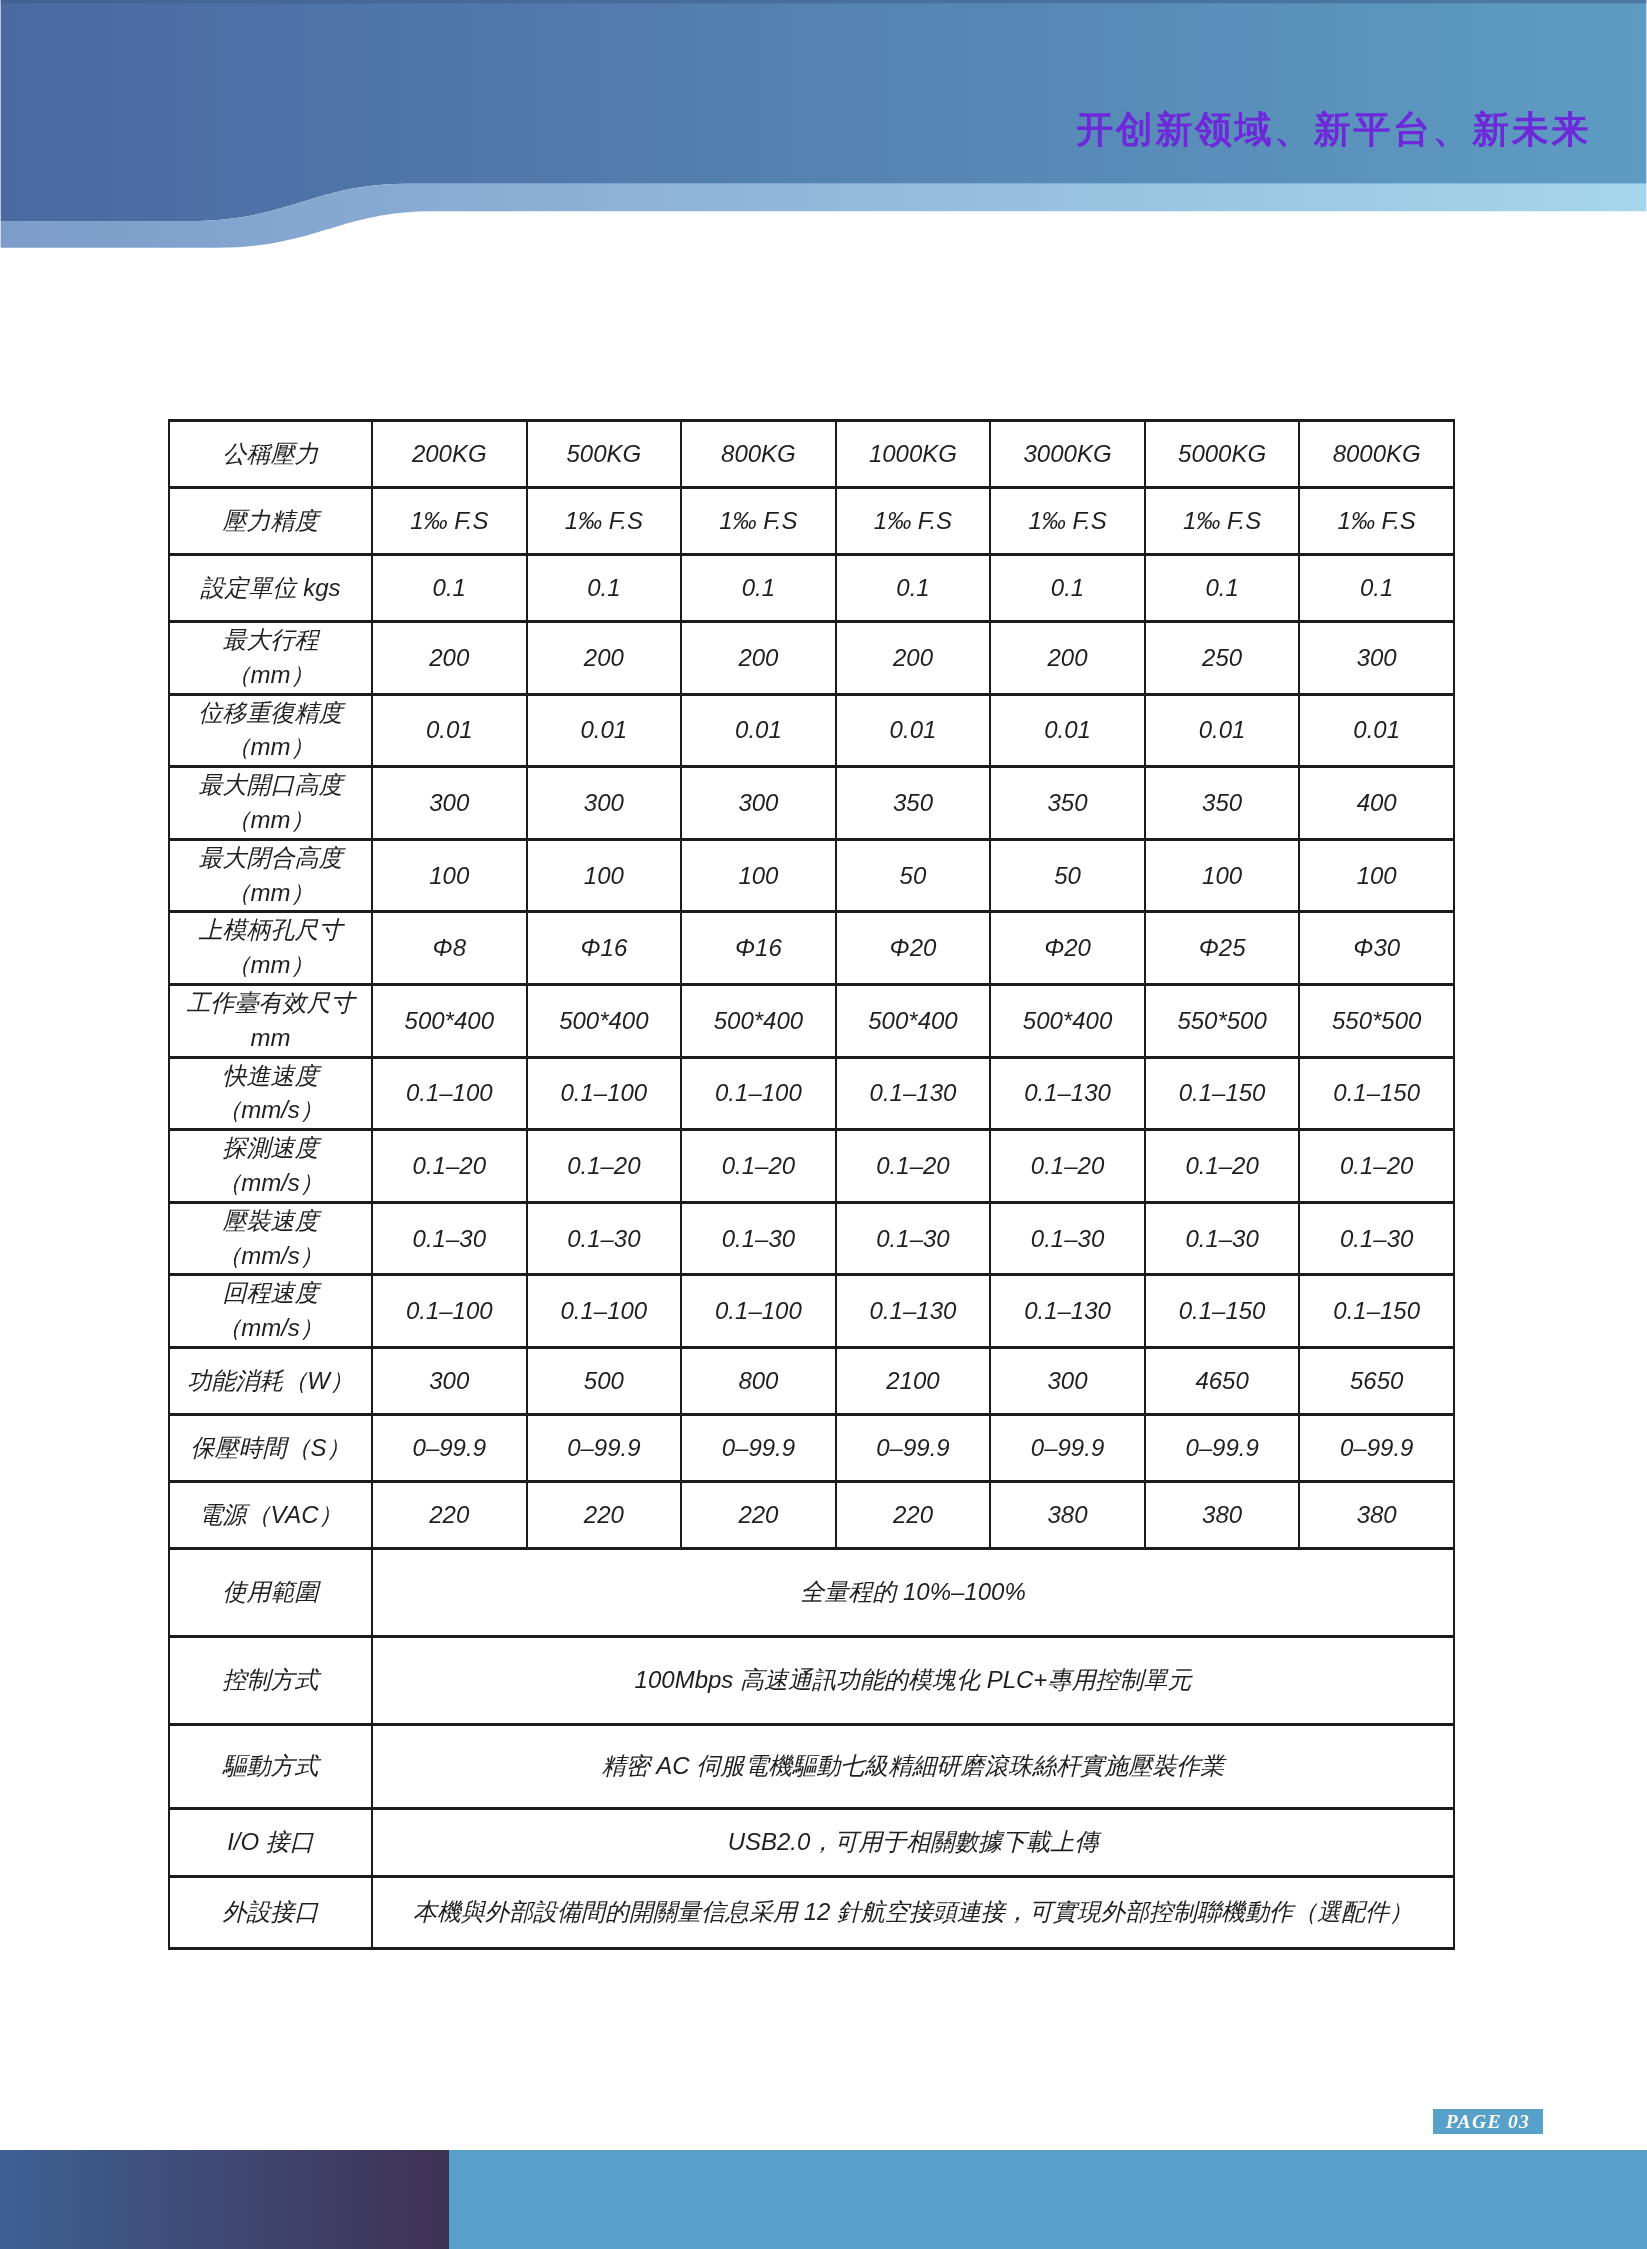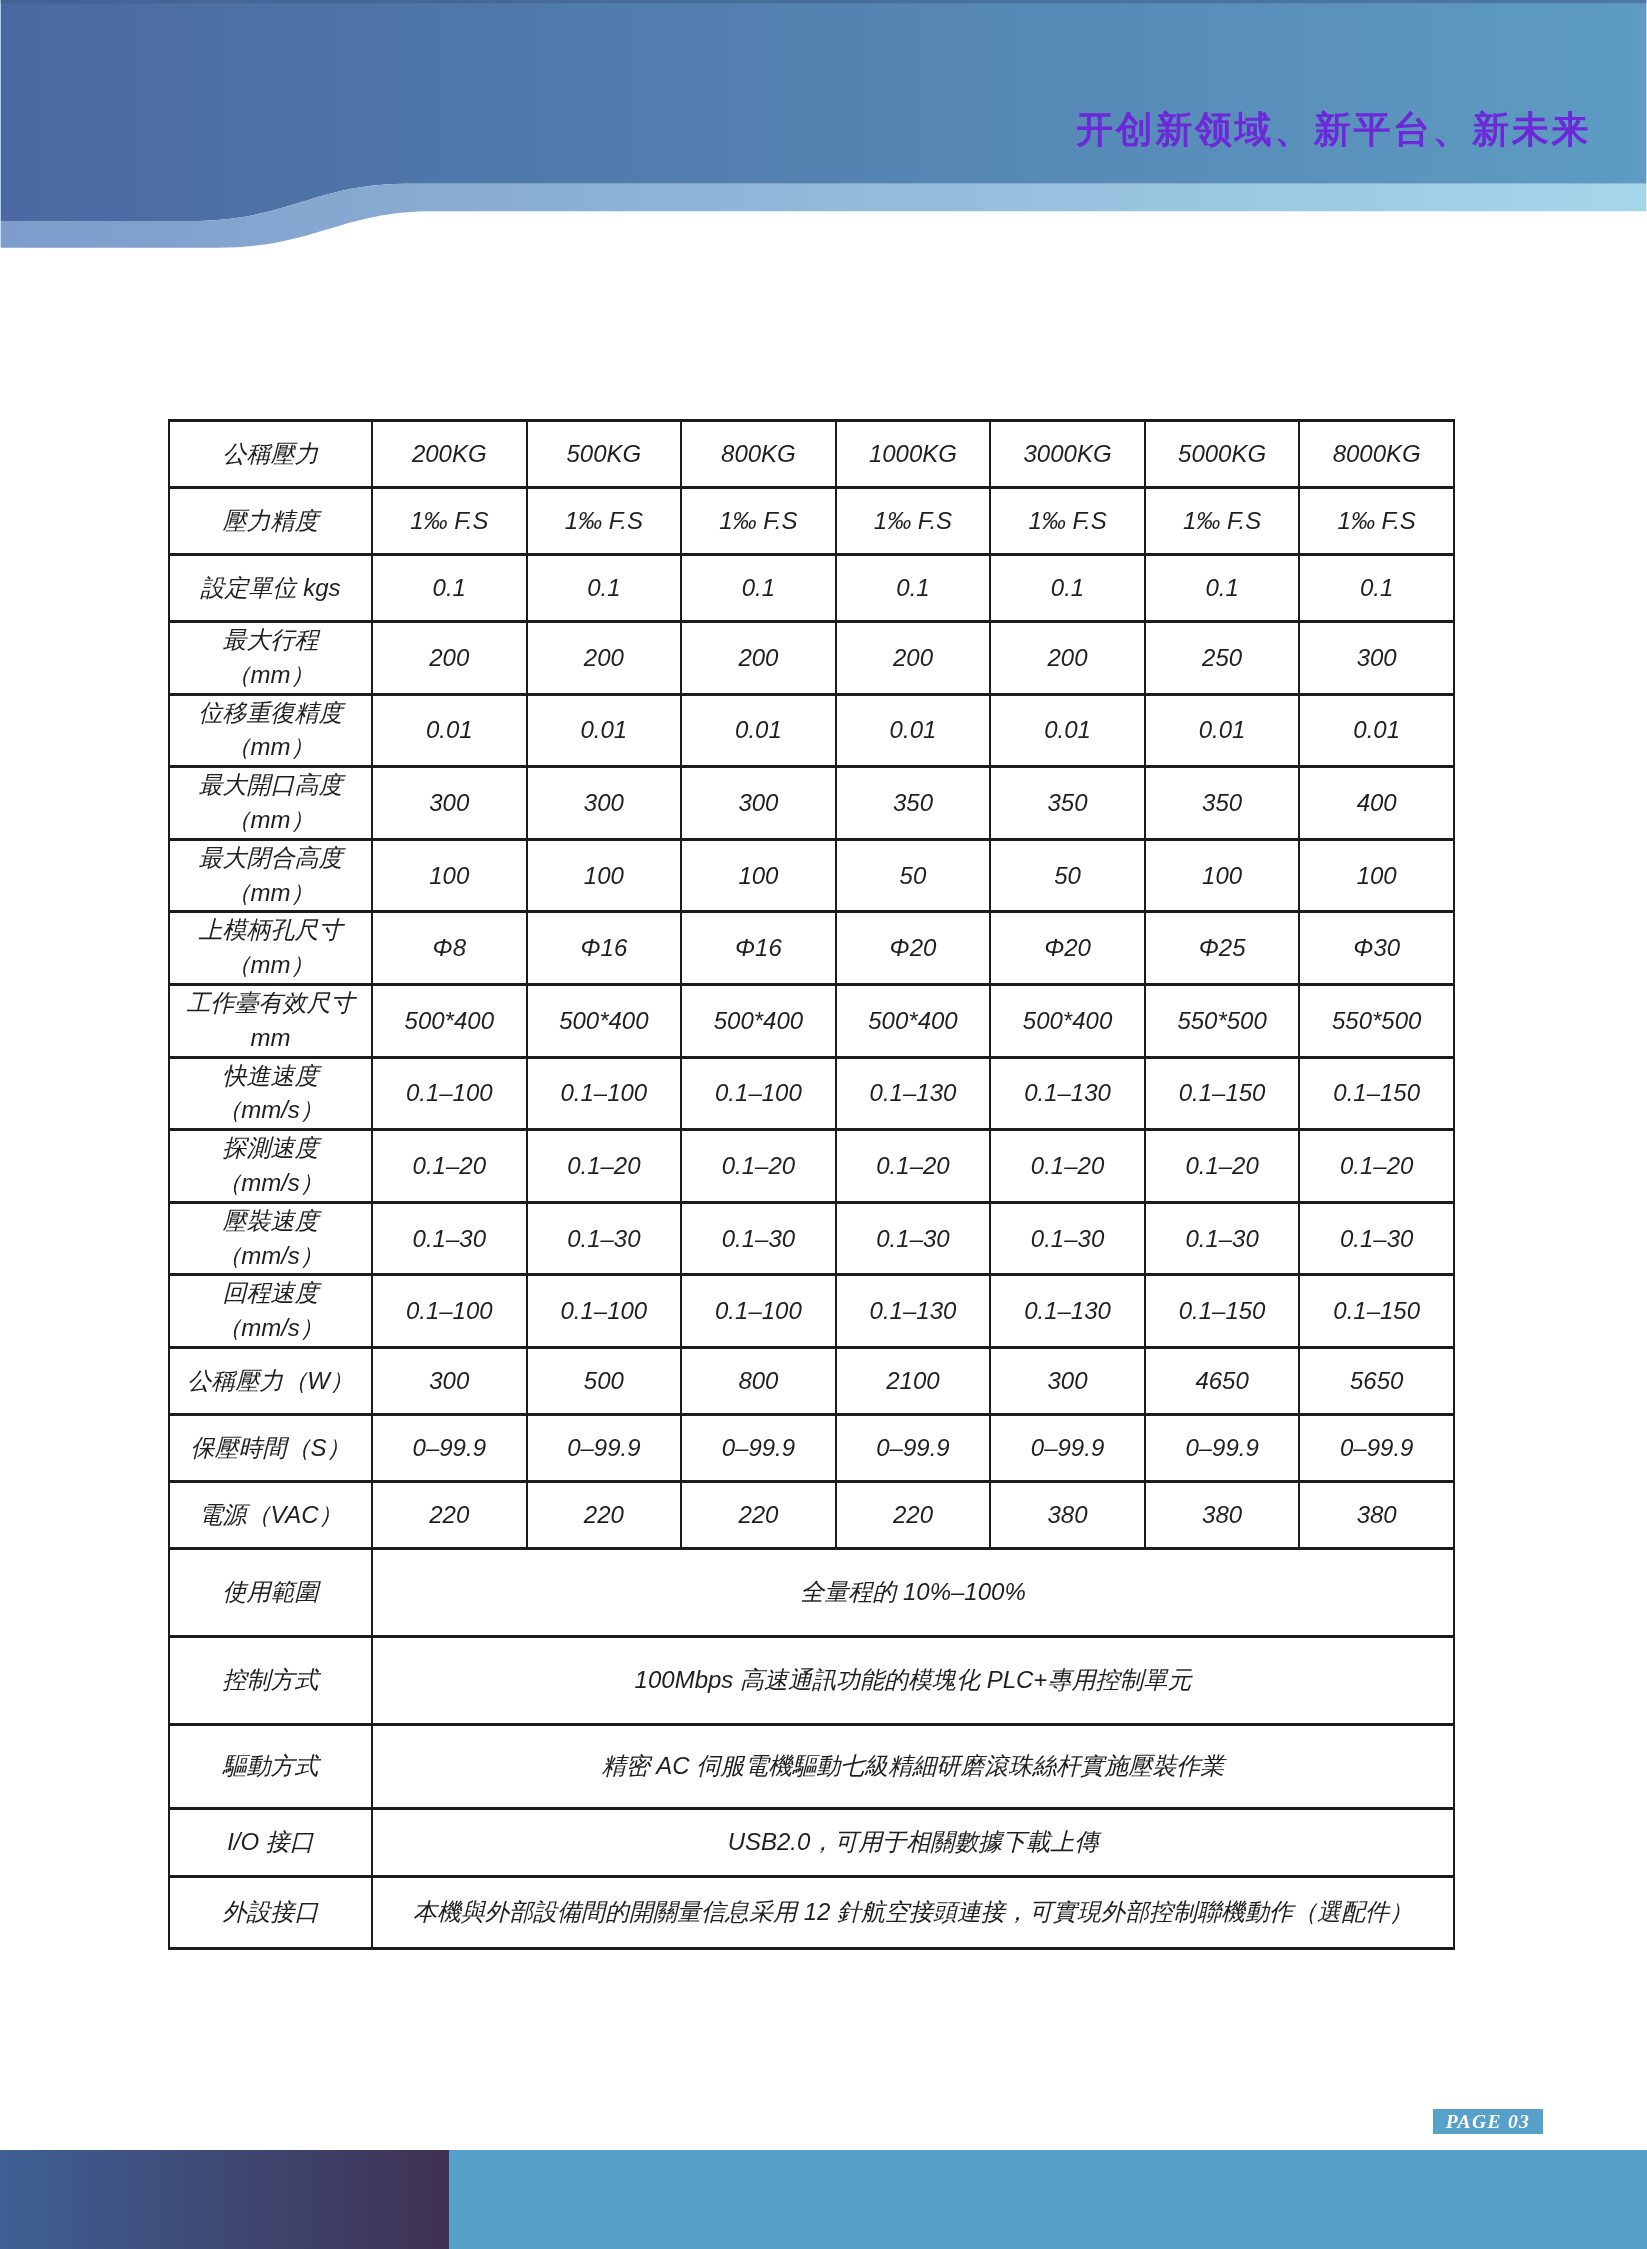--- a/index.html
+++ b/index.html
@@ -244,21 +244,21 @@
 （mm/s）</td>
           <td class="cell">0.1–100</td>
           <td class="cell">0.1–100</td>
           <td class="cell">0.1–100</td>
           <td class="cell">0.1–130</td>
           <td class="cell">0.1–130</td>
           <td class="cell">0.1–150</td>
           <td class="cell">0.1–150</td>
         </tr>
         <tr>
-          <td class="row-label">公稱壓力（W）</td>
+          <td class="row-label">功能消耗（W）</td>
           <td class="cell">300</td>
           <td class="cell">500</td>
           <td class="cell">800</td>
           <td class="cell">2100</td>
           <td class="cell">300</td>
           <td class="cell">4650</td>
           <td class="cell">5650</td>
         </tr>
         <tr>
           <td class="row-label">保壓時間（S）</td>

